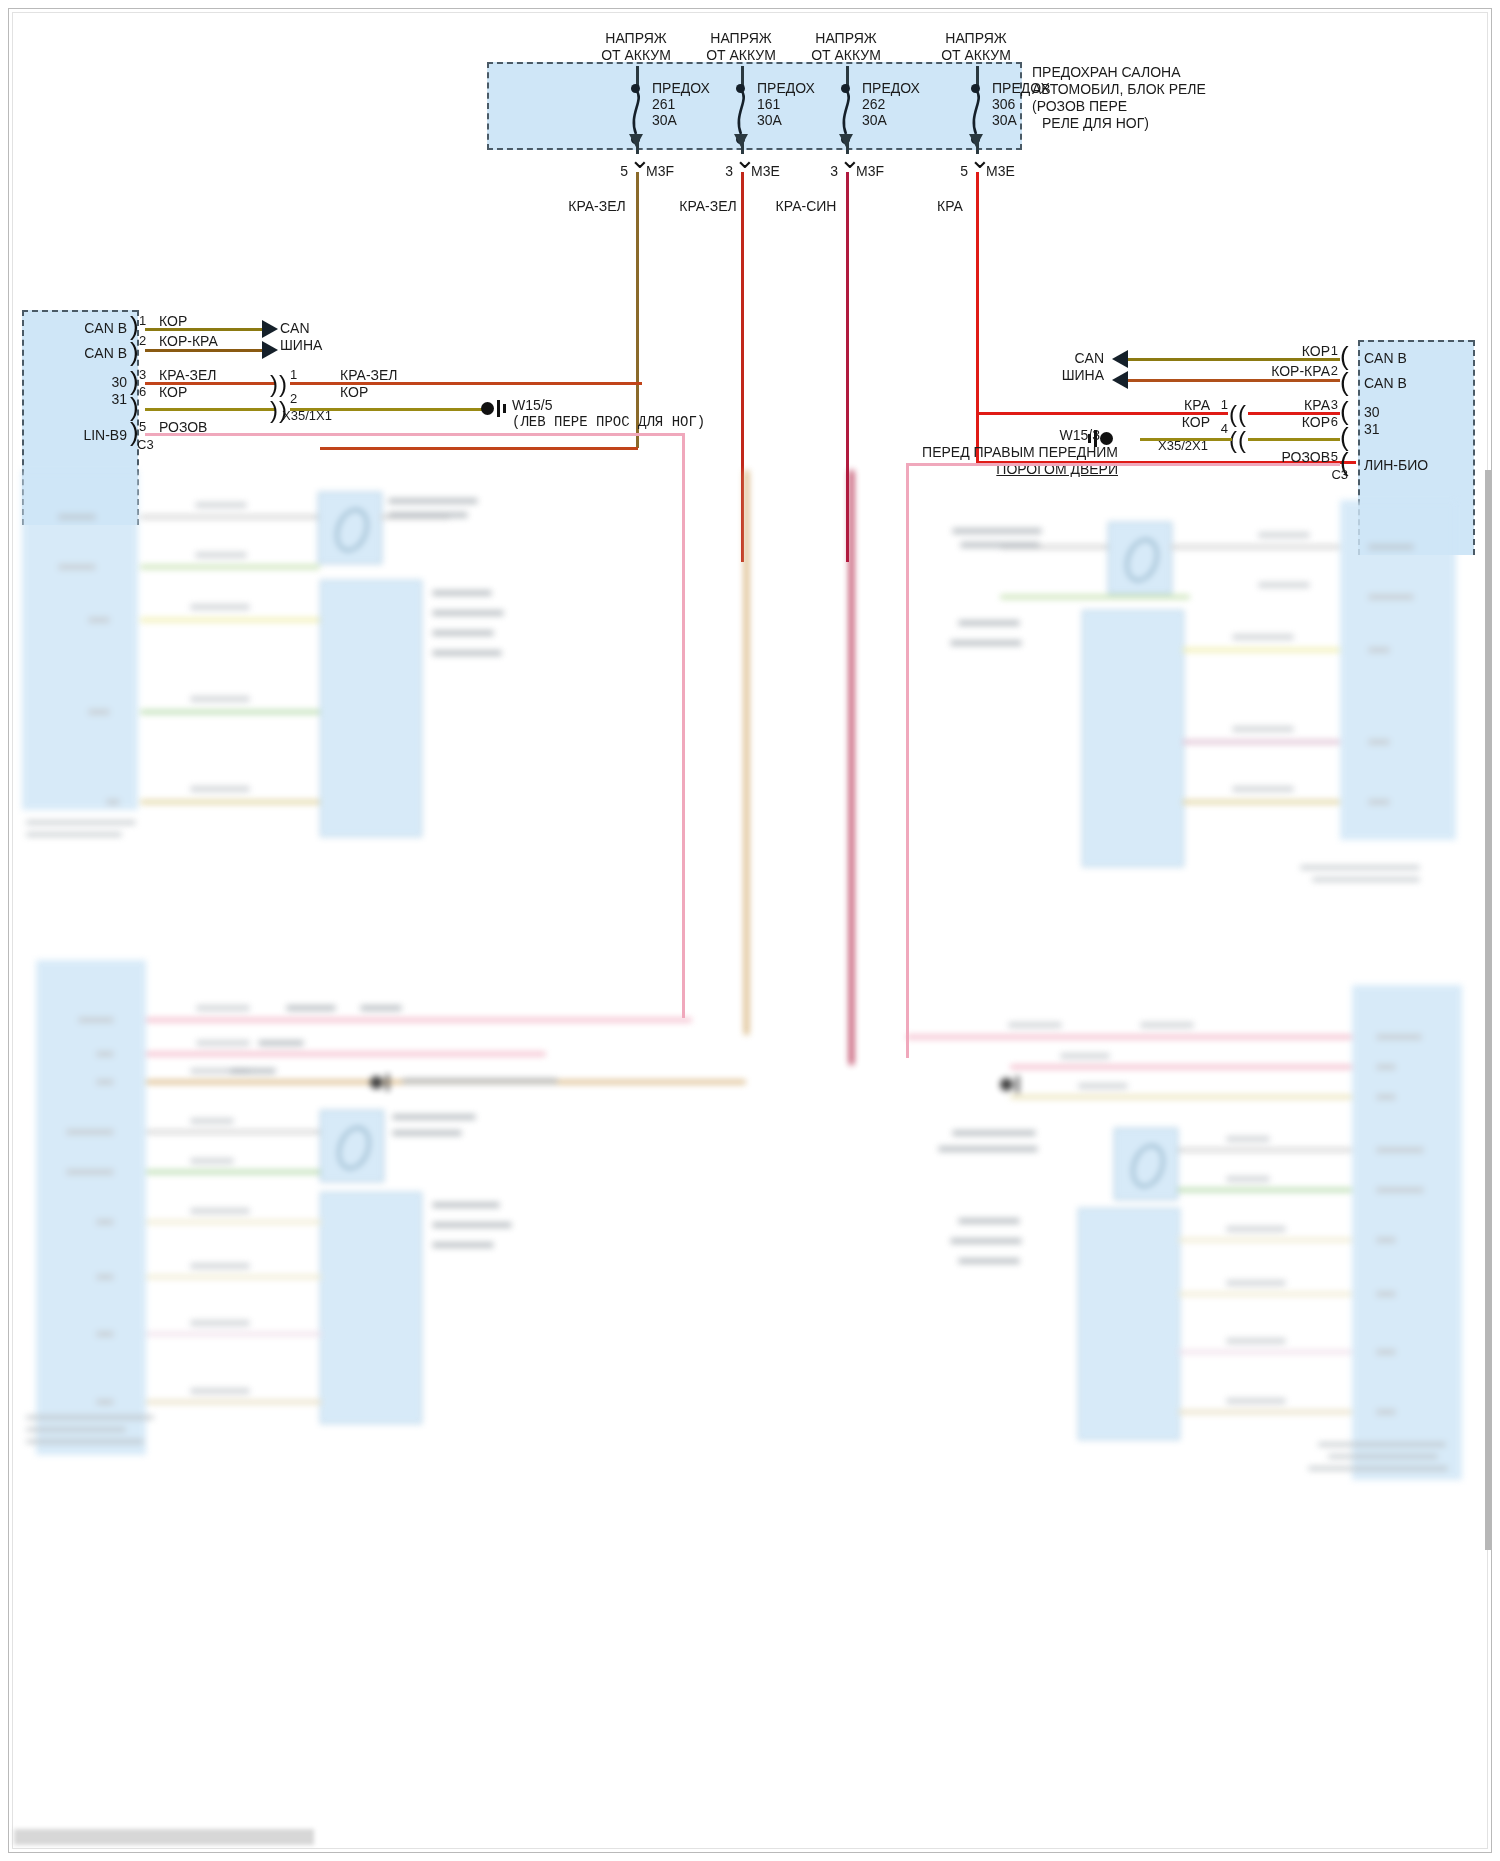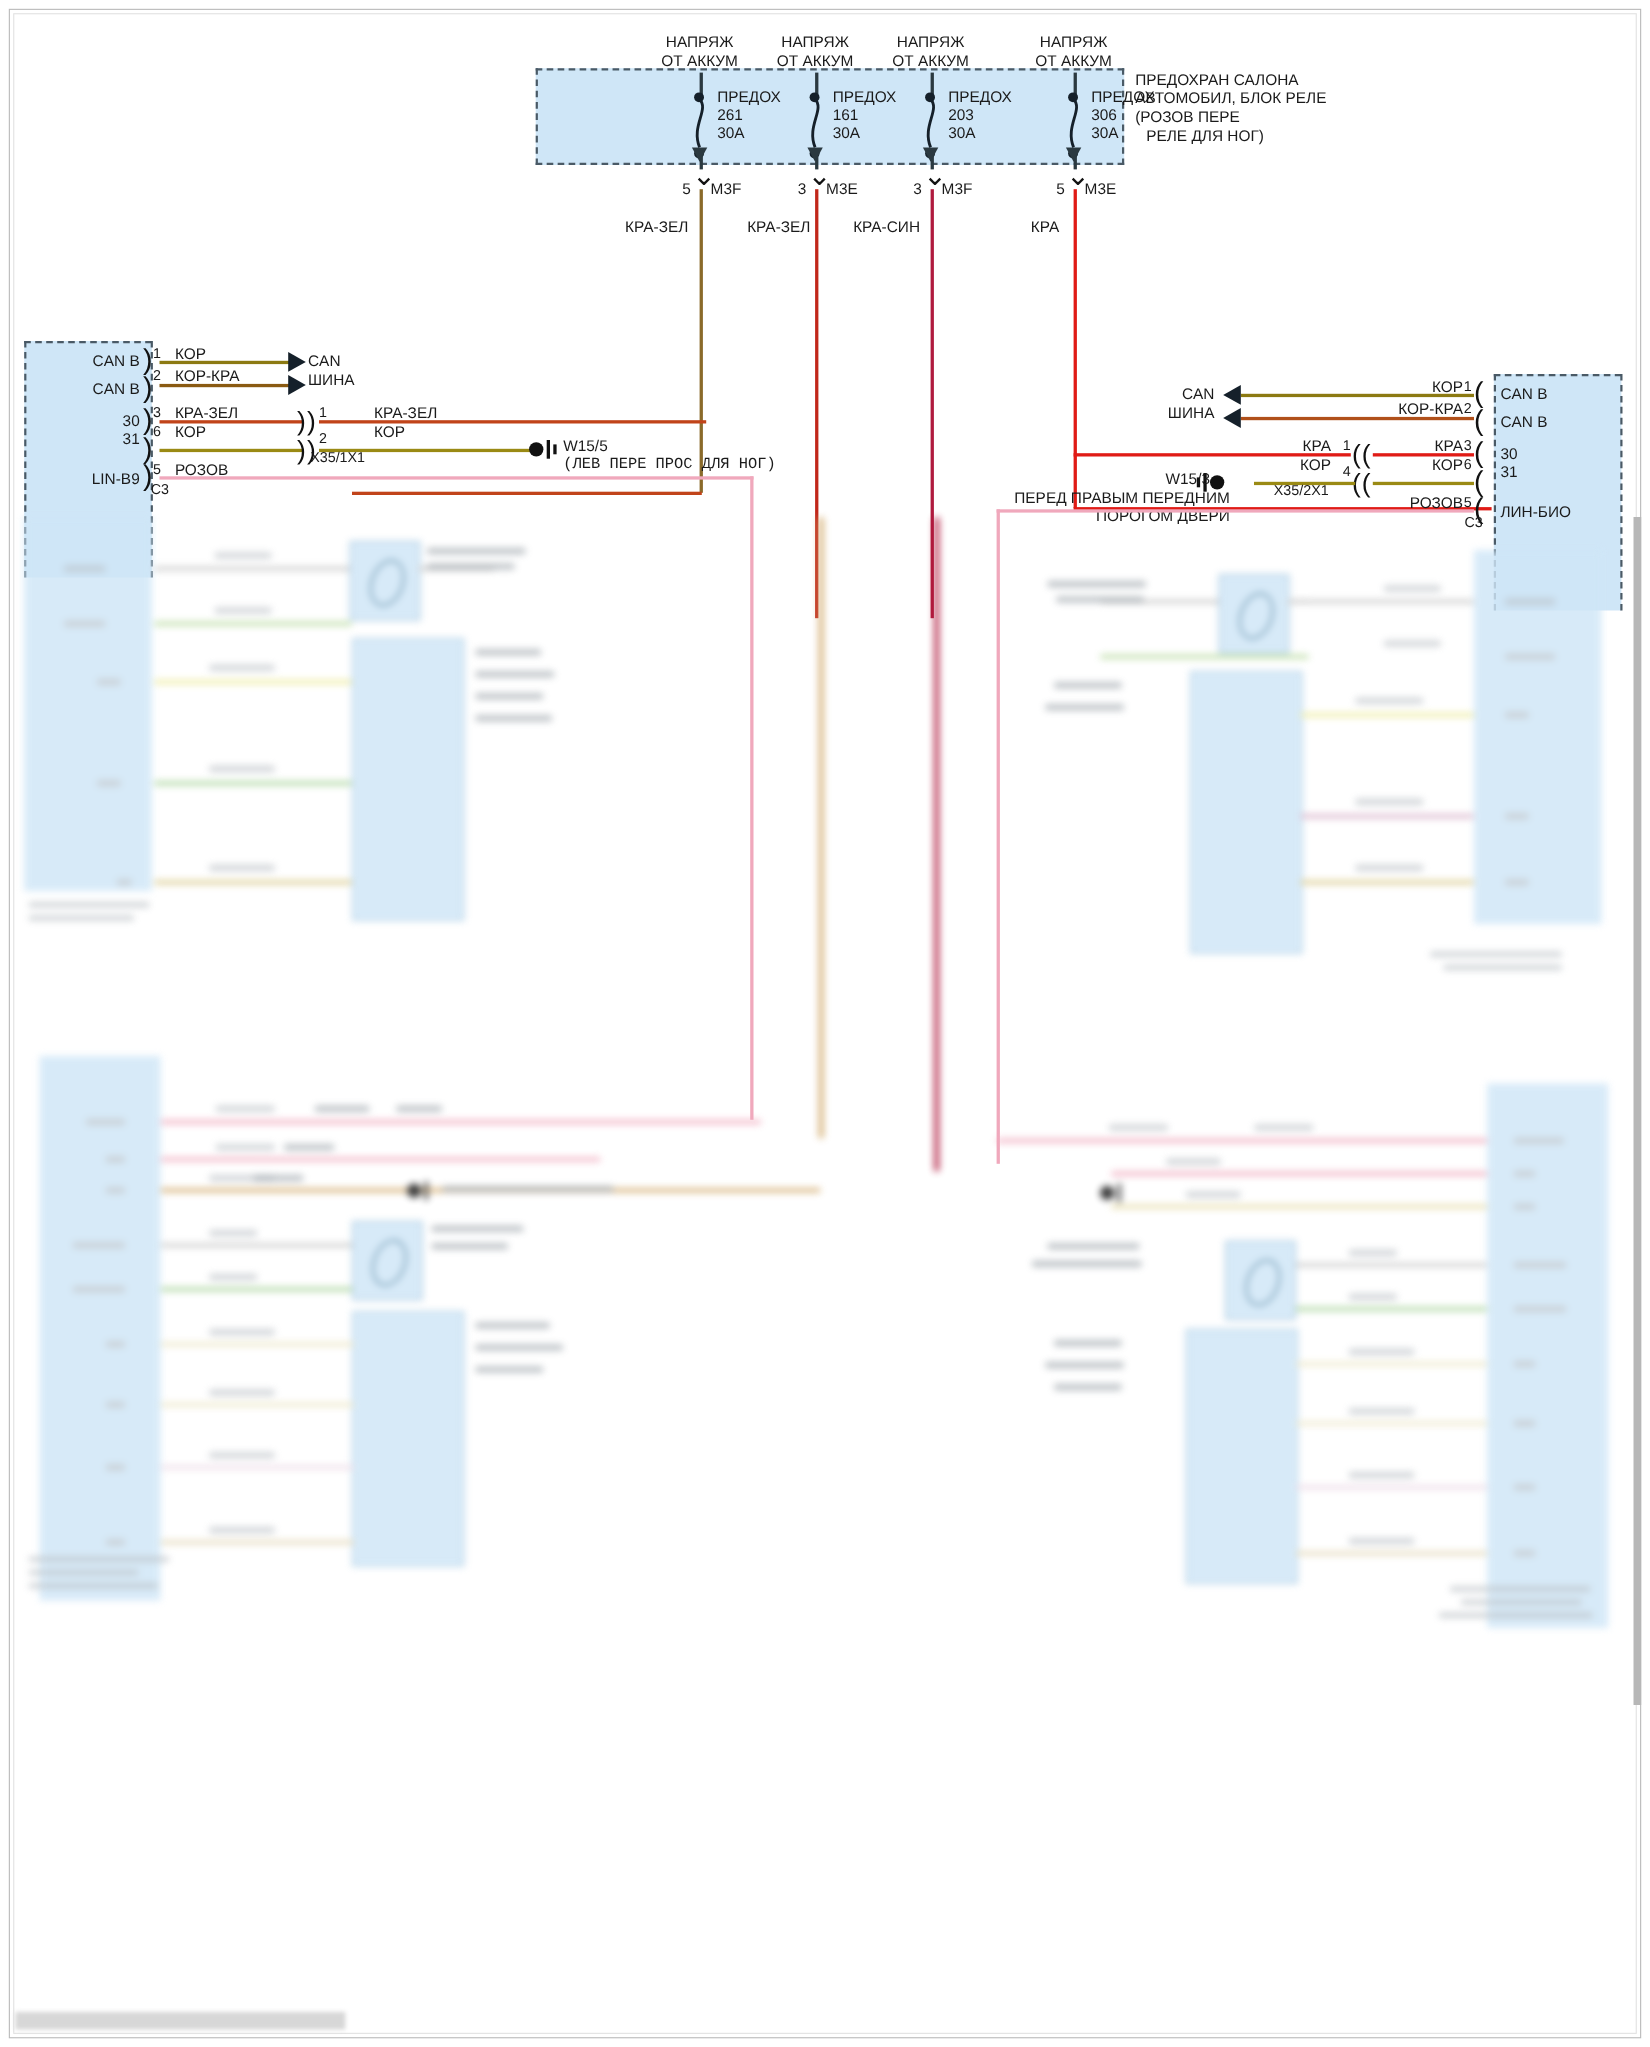--- a/index.html
+++ b/index.html
@@ -120,21 +120,21 @@
   <div class="t c sm" style="left:846px;top:47px;">ОТ АККУМ</div>
   <div class="w wv" style="left:846px;top:66px;height:20px;border-color:#2b3940;"></div>
   <div class="fuse" style="left:839px;top:84px;">
     <div class="dot top"></div>
     <svg width="18" height="52" viewBox="0 0 18 52">
         <path d="M7 2 C 16 12, -1 26, 7 46" fill="none" stroke="#15202a" stroke-width="2.6"></path>
       </svg>
     <div class="dot bot"></div>
   </div>
   <div class="t sm" style="left:862px;top:80px;">ПРЕДОХ</div>
-  <div class="t sm" style="left:862px;top:96px;">203</div>
+  <div class="t sm" style="left:862px;top:96px;">262</div>
   <div class="t sm" style="left:862px;top:112px;">30A</div>
   <div class="w wv" style="left:846px;top:142px;height:12px;border-color:#2b3940;"></div>
   <div class="arrD" style="left:839px;top:134px;"></div>
   <div class="brk" style="left:839px;top:146px;">⌄</div>
   <div class="t r sm" style="left:838px;top:163px;">3</div>
   <div class="t sm" style="left:856px;top:163px;">M3F</div>
   <div class="t c sm" style="left:806px;top:198px;">КРА-СИН</div>
 
   <div class="t c sm" style="left:976px;top:30px;">НАПРЯЖ</div>
   <div class="t c sm" style="left:976px;top:47px;">ОТ АККУМ</div>
@@ -283,21 +283,21 @@
   <div class="t r sm" style="left:1210px;top:414px;">КОР</div>
   <div class="t xs" style="left:1158px;top:438px;">X35/2X1</div>
 
   <div class="gnd" style="left:1113px;top:432px;transform:scaleX(-1);">
     <div class="bead"></div>
     <div class="b1"></div>
     <div class="b2"></div>
   </div>
   <div class="t r sm" style="left:1100px;top:427px;">W15/3</div>
   <div class="t r sm" style="left:1118px;top:444px;">ПЕРЕД ПРАВЫМ ПЕРЕДНИМ</div>
-  <div class="t r sm" style="left:1118px;top:461px;">ПОРОГОМ ДВЕРИ</div>
+  <div class="t r sm" style="left:1118px;top:461px;text-decoration:underline;">ПОРОГОМ ДВЕРИ</div>
 
   <div class="w wh" style="left:906px;top:463px;width:434px;border-color:#f0a8bc;"></div>
   <div class="t r sm" style="left:1330px;top:449px;">РОЗОВ</div>
   <div class="w wv" style="left:906px;top:463px;height:595px;border-color:#f0a8bc;"></div>
 
   <div id="blurwrap">
 
     <div class="bline" style="left:744px;top:0px;width:5px;height:565px;background:#d2a96a;"></div>
     <div class="bline" style="left:849px;top:0px;width:5px;height:595px;background:#b01a3e;"></div>
 

